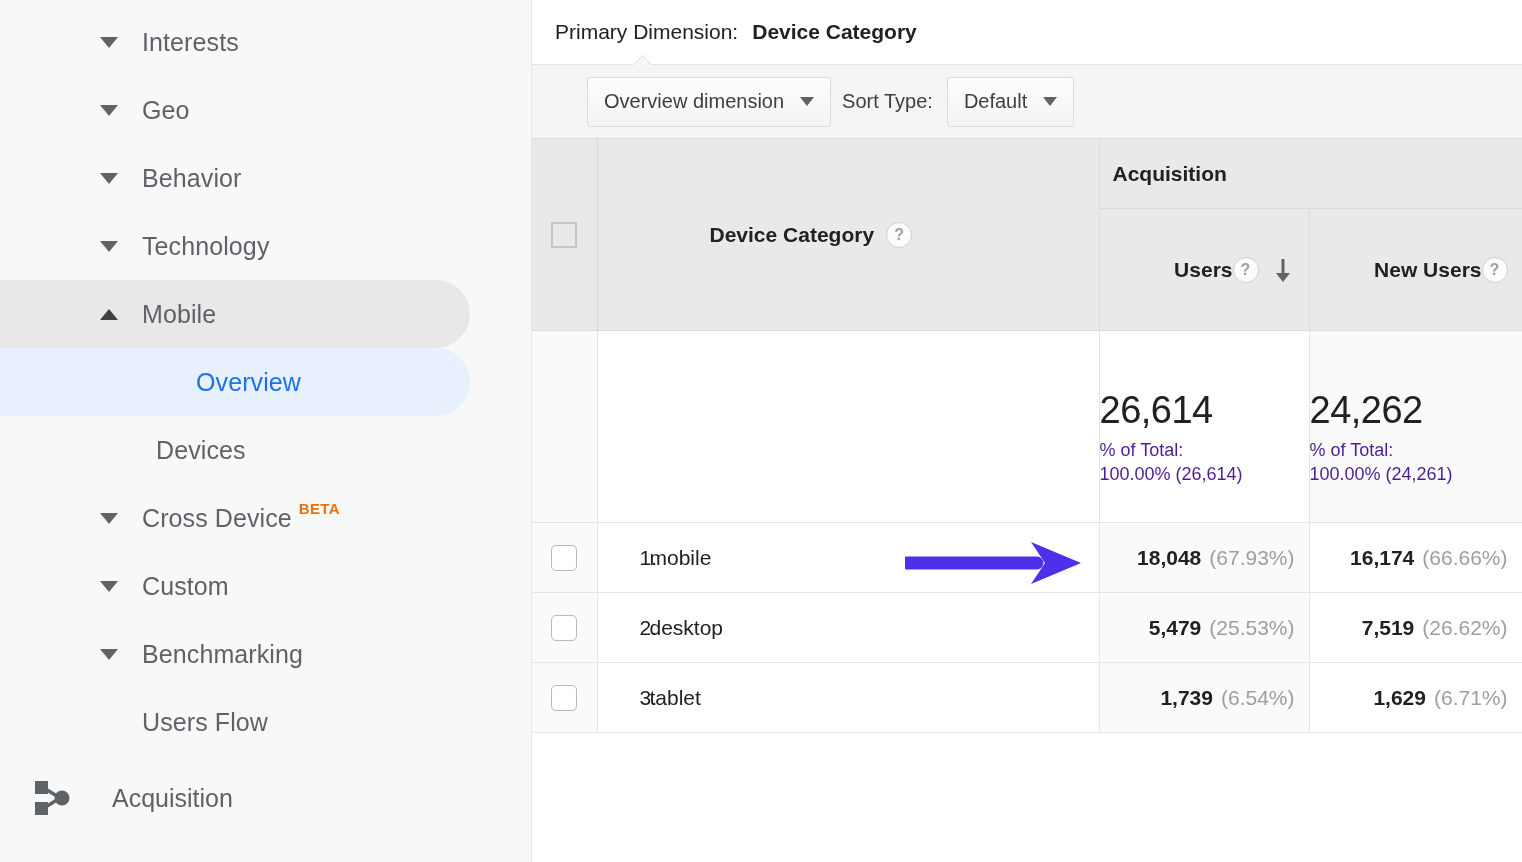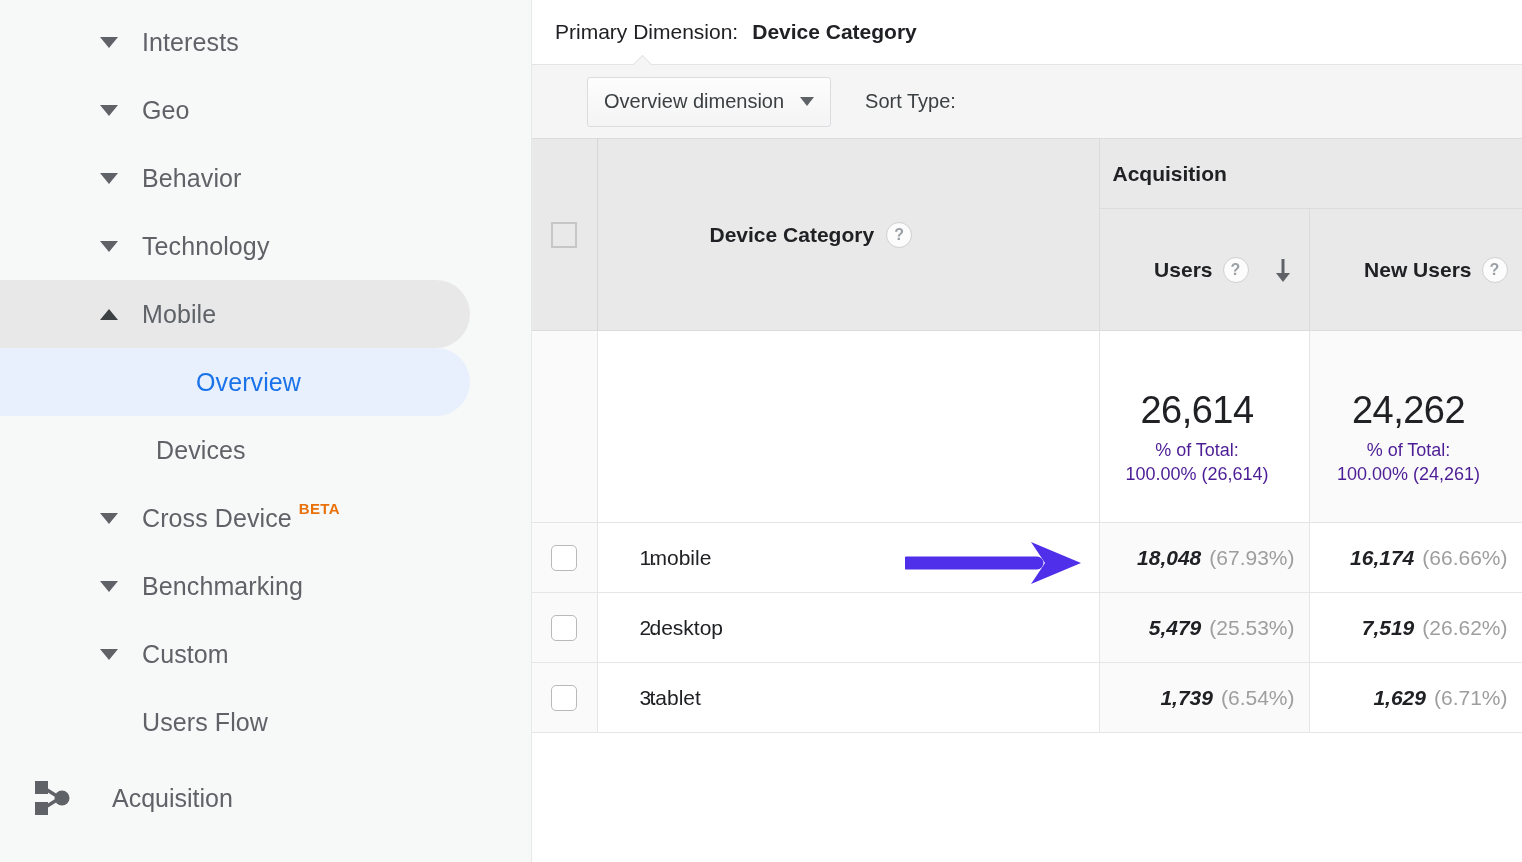--- a/index.html
+++ b/index.html
@@ -197,21 +197,21 @@
   .btn .tri-down {
     margin-left: 16px;
     width: 0; height: 0;
     border-left: 7px solid transparent;
     border-right: 7px solid transparent;
     border-top: 9px solid #5f6368;
   }
   .sort-label {
     font-size: 20px;
     color: #3c4043;
-    margin: 0 14px 0 34px;
+    margin: 0 14px 0 11px;
     white-space: nowrap;
   }
 
   
   #table-wrap {
     position: relative;
     background: #ffffff;
   }
   table.gatable {
     border-collapse: collapse;
@@ -260,21 +260,20 @@
     font-size: 21px;
     font-weight: 700;
     color: #202124;
     text-align: right;
     padding-right: 14px !important;
   }
   .th-metric .inner {
     display: flex;
     align-items: center;
     justify-content: flex-end;
-    gap: 10px;
   }
 
   .help-icon {
     width: 26px;
     height: 26px;
     border-radius: 50%;
     background: #fcfcfc;
     border: 1px solid #d0d0d0;
     color: #9aa0a6;
     font-size: 16px;
@@ -322,21 +321,21 @@
   .td-tot-chk {
     background: #fafafa;
     border: 1px solid #e4e4e4;
     border-left: none;
     border-top: none;
   }
   .td-total {
     border: 1px solid #e4e4e4;
     border-left: none;
     border-top: none;
-    text-align: center;
+    text-align: left;
     padding-right: 14px !important;
     height: 192px;
     vertical-align: top;
   }
   .td-total.tint { background: #fafafa; }
   .td-total.plain { background: #ffffff; }
   .tot-big {
     font-size: 38px;
     color: #202124;
     font-weight: 400;
@@ -378,21 +377,21 @@
 
   .td-num {
     text-align: right;
     padding-right: 14px !important;
     font-size: 21px;
     color: #202124;
     white-space: nowrap;
   }
   .td-num.tint { background: #fafafa; }
   .td-num.plain { background: #ffffff; }
-  .num-main { font-weight: 700; font-style: italic; }
+  .num-main { font-weight: 700; }
   .num-pct { color: #9e9e9e; font-weight: 400; margin-left: 8px; }
 
   
   #annot-arrow {
     position: absolute;
     left: 905px;
     top: 540px;
     width: 180px;
     height: 46px;
     pointer-events: none;
@@ -468,30 +467,30 @@
       <span class="nav-label">Cross Device</span>
       <span class="beta-tag">BETA</span>
     </div>
 
     <div class="nav-item" style="top:8px">
       <span class="nav-caret">
         <svg width="18" height="11" viewBox="0 0 18 11">
             <path d="M0 0 L18 0 L9 11 Z" fill="#5f6368"></path>
           </svg>
       </span>
+      <span class="nav-label">Custom</span>
+    </div>
+
+    <div class="nav-item" style="top:8px">
+      <span class="nav-caret">
+        <svg width="18" height="11" viewBox="0 0 18 11">
+            <path d="M0 0 L18 0 L9 11 Z" fill="#5f6368"></path>
+          </svg>
+      </span>
       <span class="nav-label">Benchmarking</span>
-    </div>
-
-    <div class="nav-item" style="top:8px">
-      <span class="nav-caret">
-        <svg width="18" height="11" viewBox="0 0 18 11">
-            <path d="M0 0 L18 0 L9 11 Z" fill="#5f6368"></path>
-          </svg>
-      </span>
-      <span class="nav-label">Custom</span>
     </div>
 
     <div class="nav-item" style="top:8px">
       <span class="nav-caret"></span>
       <span class="nav-label">Users Flow</span>
     </div>
 
     <div class="nav-section" style="margin-top:16px">
       <span class="sect-icon">
         <svg width="40" height="40" viewBox="0 0 40 40">
@@ -518,20 +517,24 @@
       <span class="notch"></span>
 
 
       <div class="btn" style="margin-left:12px">
         <span>Overview dimension</span>
         <span class="tri-down"></span>
       </div>
 
       <span class="sort-label">Sort Type:</span>
 
+      <div class="btn">
+        <span>Default</span>
+        <span class="tri-down"></span>
+      </div>
     </div>
 
     <div id="table-wrap">
       <table class="gatable">
         <colgroup>
           <col style="width:65px">
           <col style="width:502px">
           <col style="width:210px">
           <col style="width:213px">
         </colgroup>

